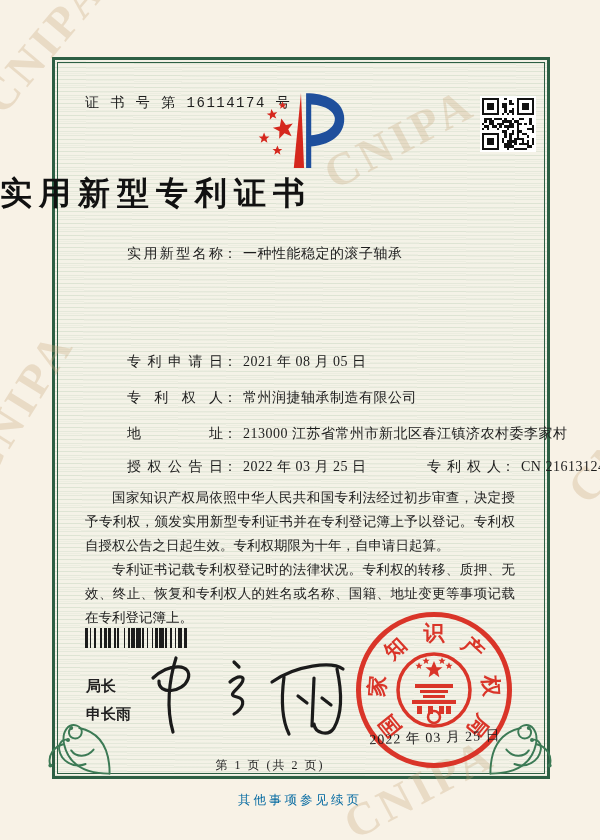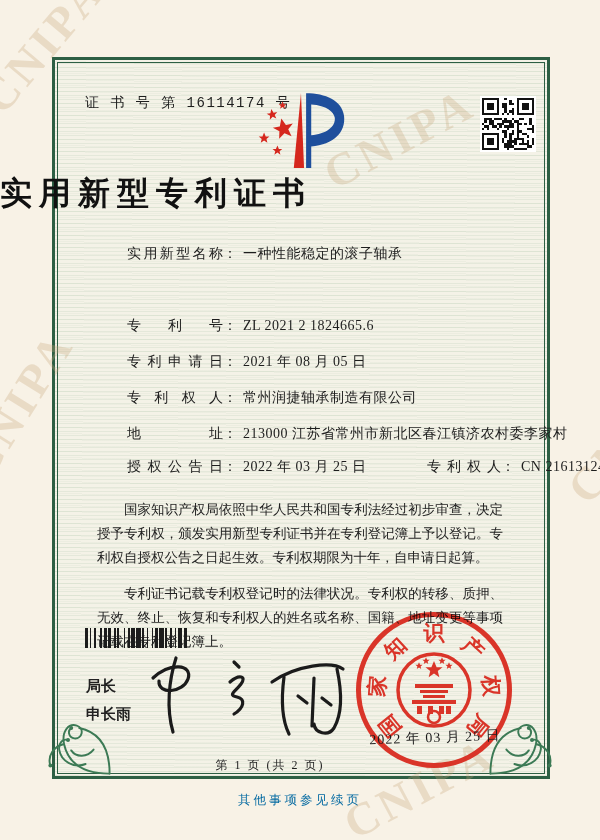--- a/index.html
+++ b/index.html
@@ -24,21 +24,21 @@
          font-size:32px;font-weight:bold;letter-spacing:7px;color:#111;}
   .frow{position:absolute;left:85px;font-size:14px;line-height:20px;white-space:nowrap;margin-left:42px;}
   .flabel{display:inline-block;width:96px;text-align:justify;text-align-last:justify;
           -moz-text-align-last:justify;text-justify:inter-character;vertical-align:top;}
   .fcolon{display:inline-block;margin-right:6px;}
   .fvalue{letter-spacing:0.5px;}
   .grant-right{position:absolute;left:300px;top:0;white-space:nowrap;}
   .grant-right .flabel{width:74px;}
   .paras{position:absolute;left:85px;top:486px;width:430px;font-size:13.5px;line-height:24px;
          text-align:justify;color:#222;}
-  .paras p{margin:12px;text-indent:2em;}
+  .paras p{margin:0;text-indent:2em;}
   .barcode{position:absolute;left:85px;top:628px;width:158px;height:20px;display:flex;align-items:stretch;overflow:hidden;}
   .barcode i{display:block;height:100%;}
   .signer{position:absolute;left:86px;top:672px;font-family:"Liberation Sans","DejaVu Sans",sans-serif;
           font-size:15px;font-weight:bold;color:#222;line-height:28px;}
   .sig{position:absolute;left:138px;top:648px;}
   .seal{position:absolute;left:356px;top:612px;width:156px;height:156px;mix-blend-mode:multiply;opacity:0.94;}
   .seal-ring{position:absolute;inset:0;border:5px solid #d8281c;border-radius:50%;box-sizing:border-box;}
   .seal-chars{position:absolute;inset:0;}
   .seal-chars span{position:absolute;left:50%;top:50%;font-size:21px;font-weight:bold;color:#d8281c;
                    font-family:"Liberation Serif",serif;}
@@ -304,23 +304,20 @@
         <rect x="15" y="20" width="1" height="1" fill="#111"></rect>
         <rect x="16" y="20" width="1" height="1" fill="#111"></rect>
         <rect x="17" y="20" width="1" height="1" fill="#111"></rect>
       </svg>
 
     <div class="title">实用新型专利证书</div>
 
     <div class="frow" style="top:244px">
       <span class="flabel">实用新型名称</span><span class="fcolon">：</span><span class="fvalue">一种性能稳定的滚子轴承</span>
     </div>
-    <div class="frow" style="top:316px">
-      <span class="flabel">专利号</span><span class="fcolon">：</span><span class="fvalue">ZL 2021 2 1824665.6</span>
-    </div>
     <div class="frow" style="top:352px">
       <span class="flabel">专利申请日</span><span class="fcolon">：</span><span class="fvalue">2021 年 08 月 05 日</span>
     </div>
     <div class="frow" style="top:388px">
       <span class="flabel">专利权人</span><span class="fcolon">：</span><span class="fvalue">常州润捷轴承制造有限公司</span>
     </div>
     <div class="frow" style="top:424px">
       <span class="flabel">地址</span><span class="fcolon">：</span><span class="fvalue">213000 江苏省常州市新北区春江镇济农村委李家村</span>
     </div>
     <div class="frow" style="top:457px">

